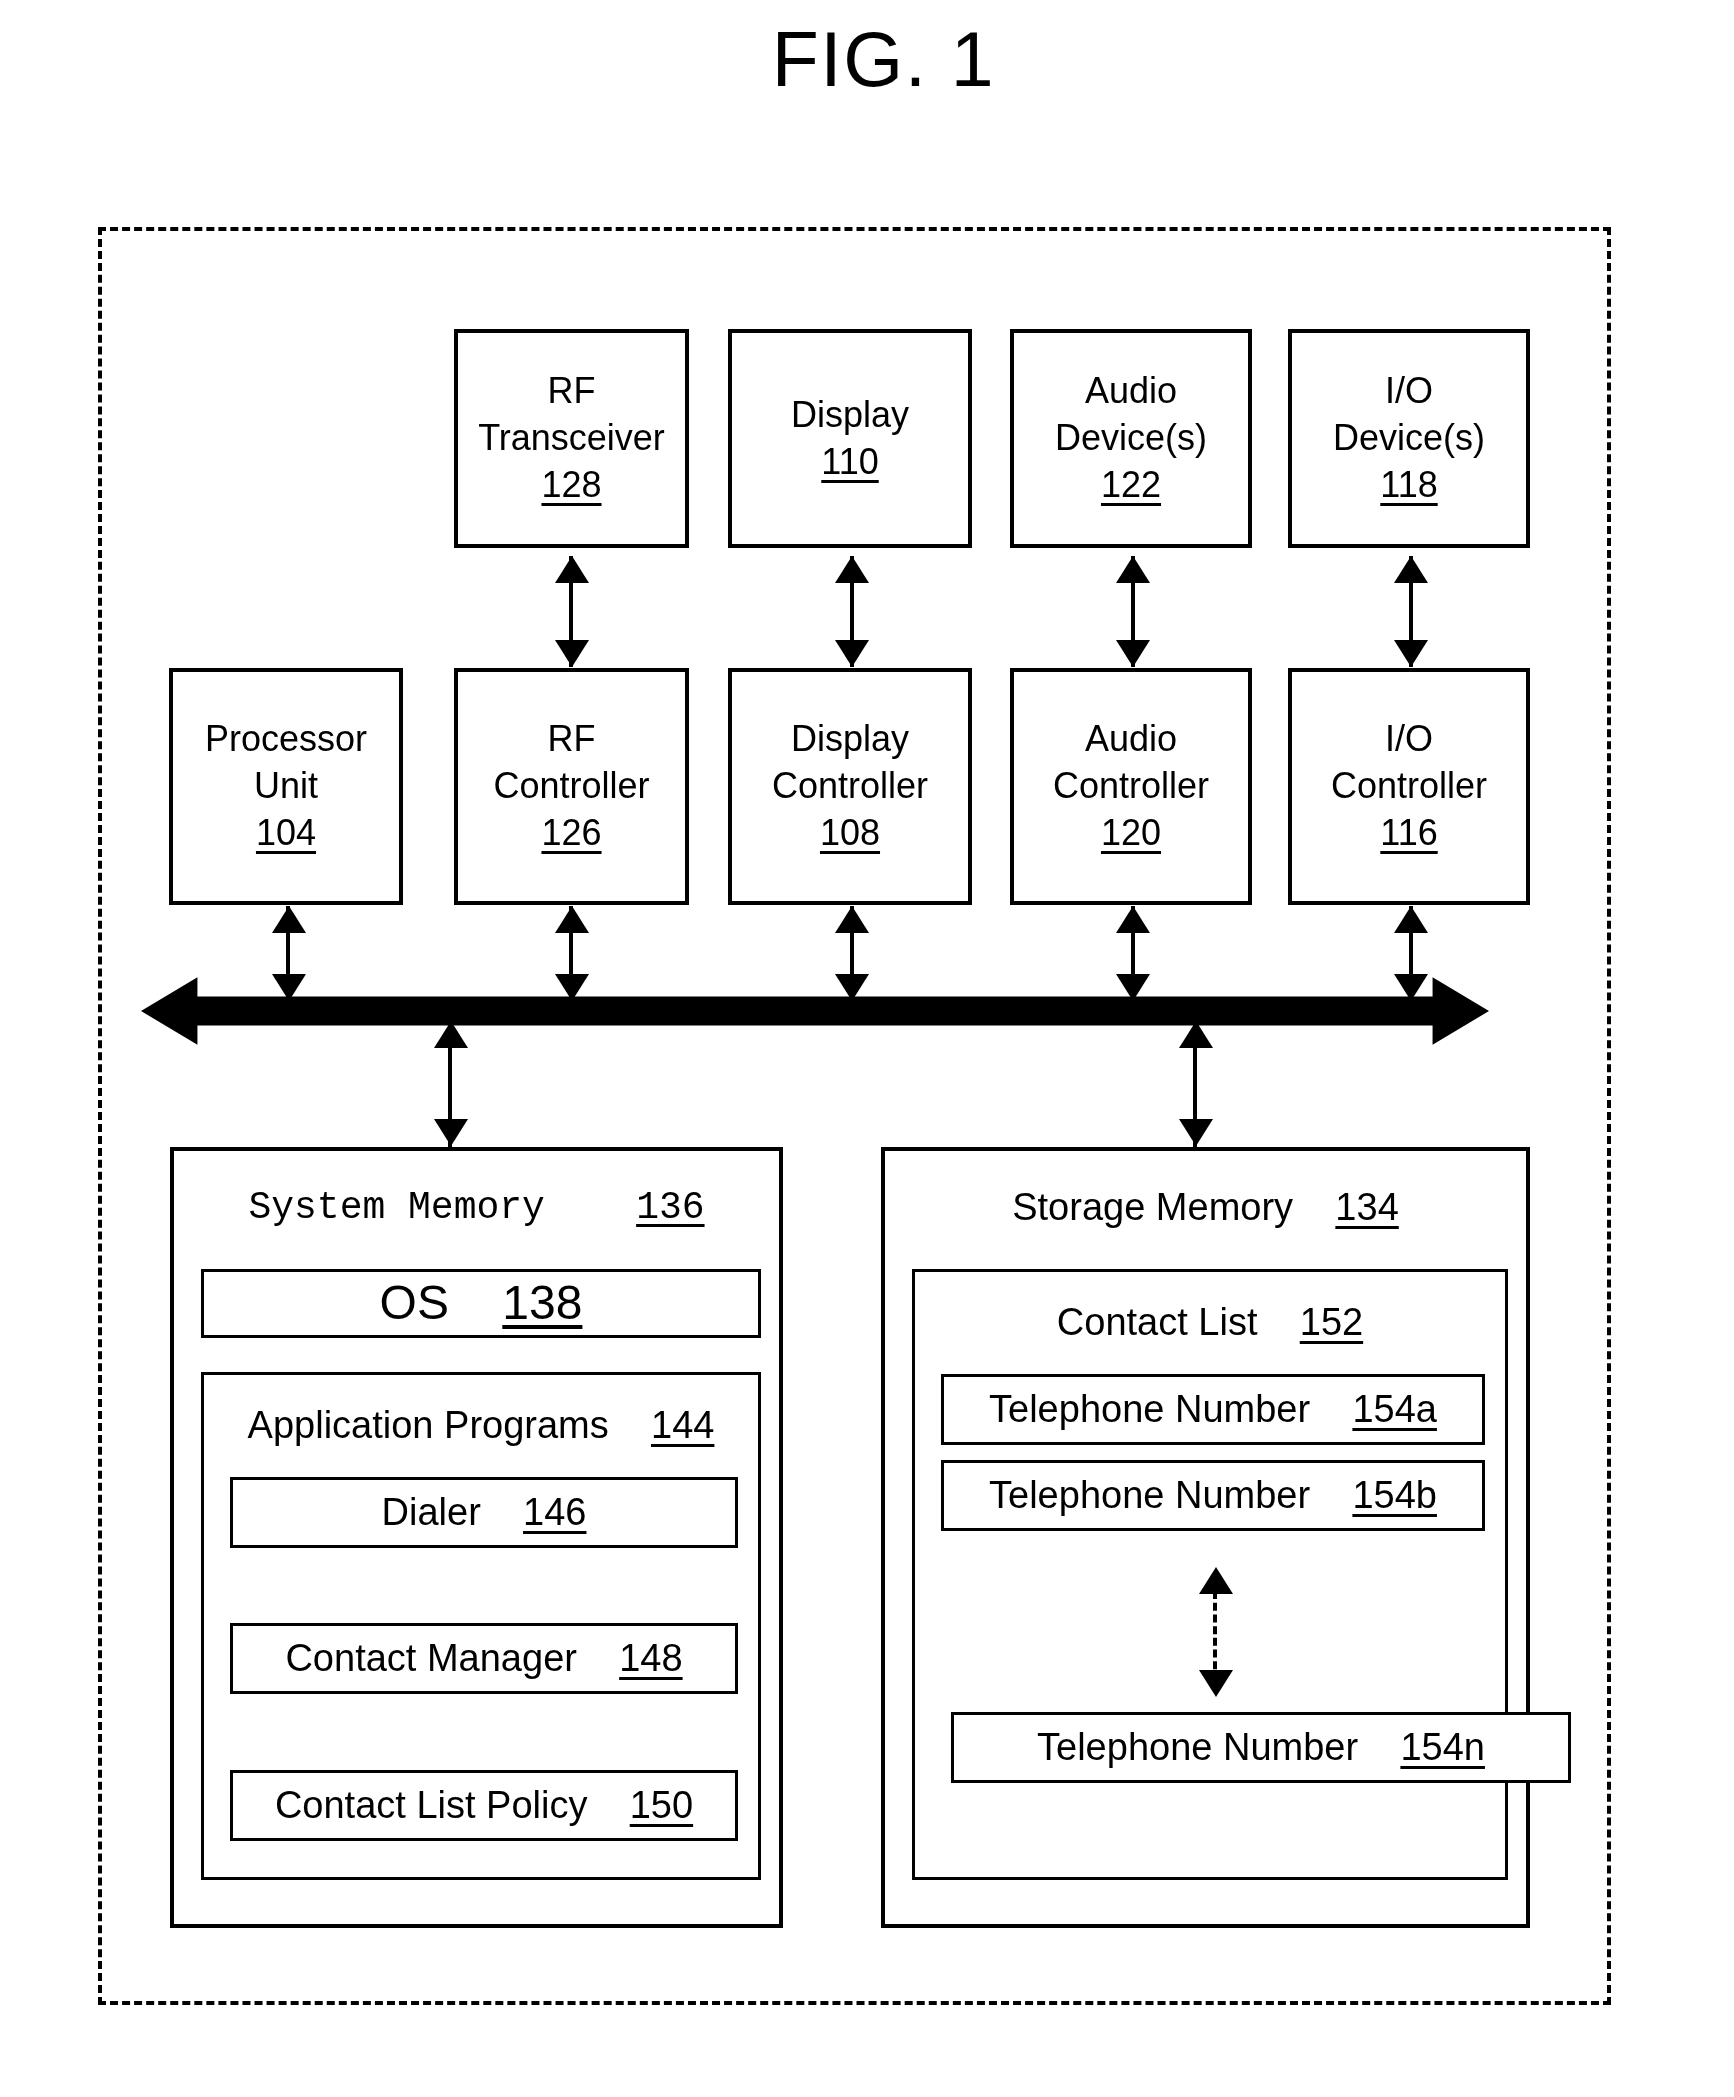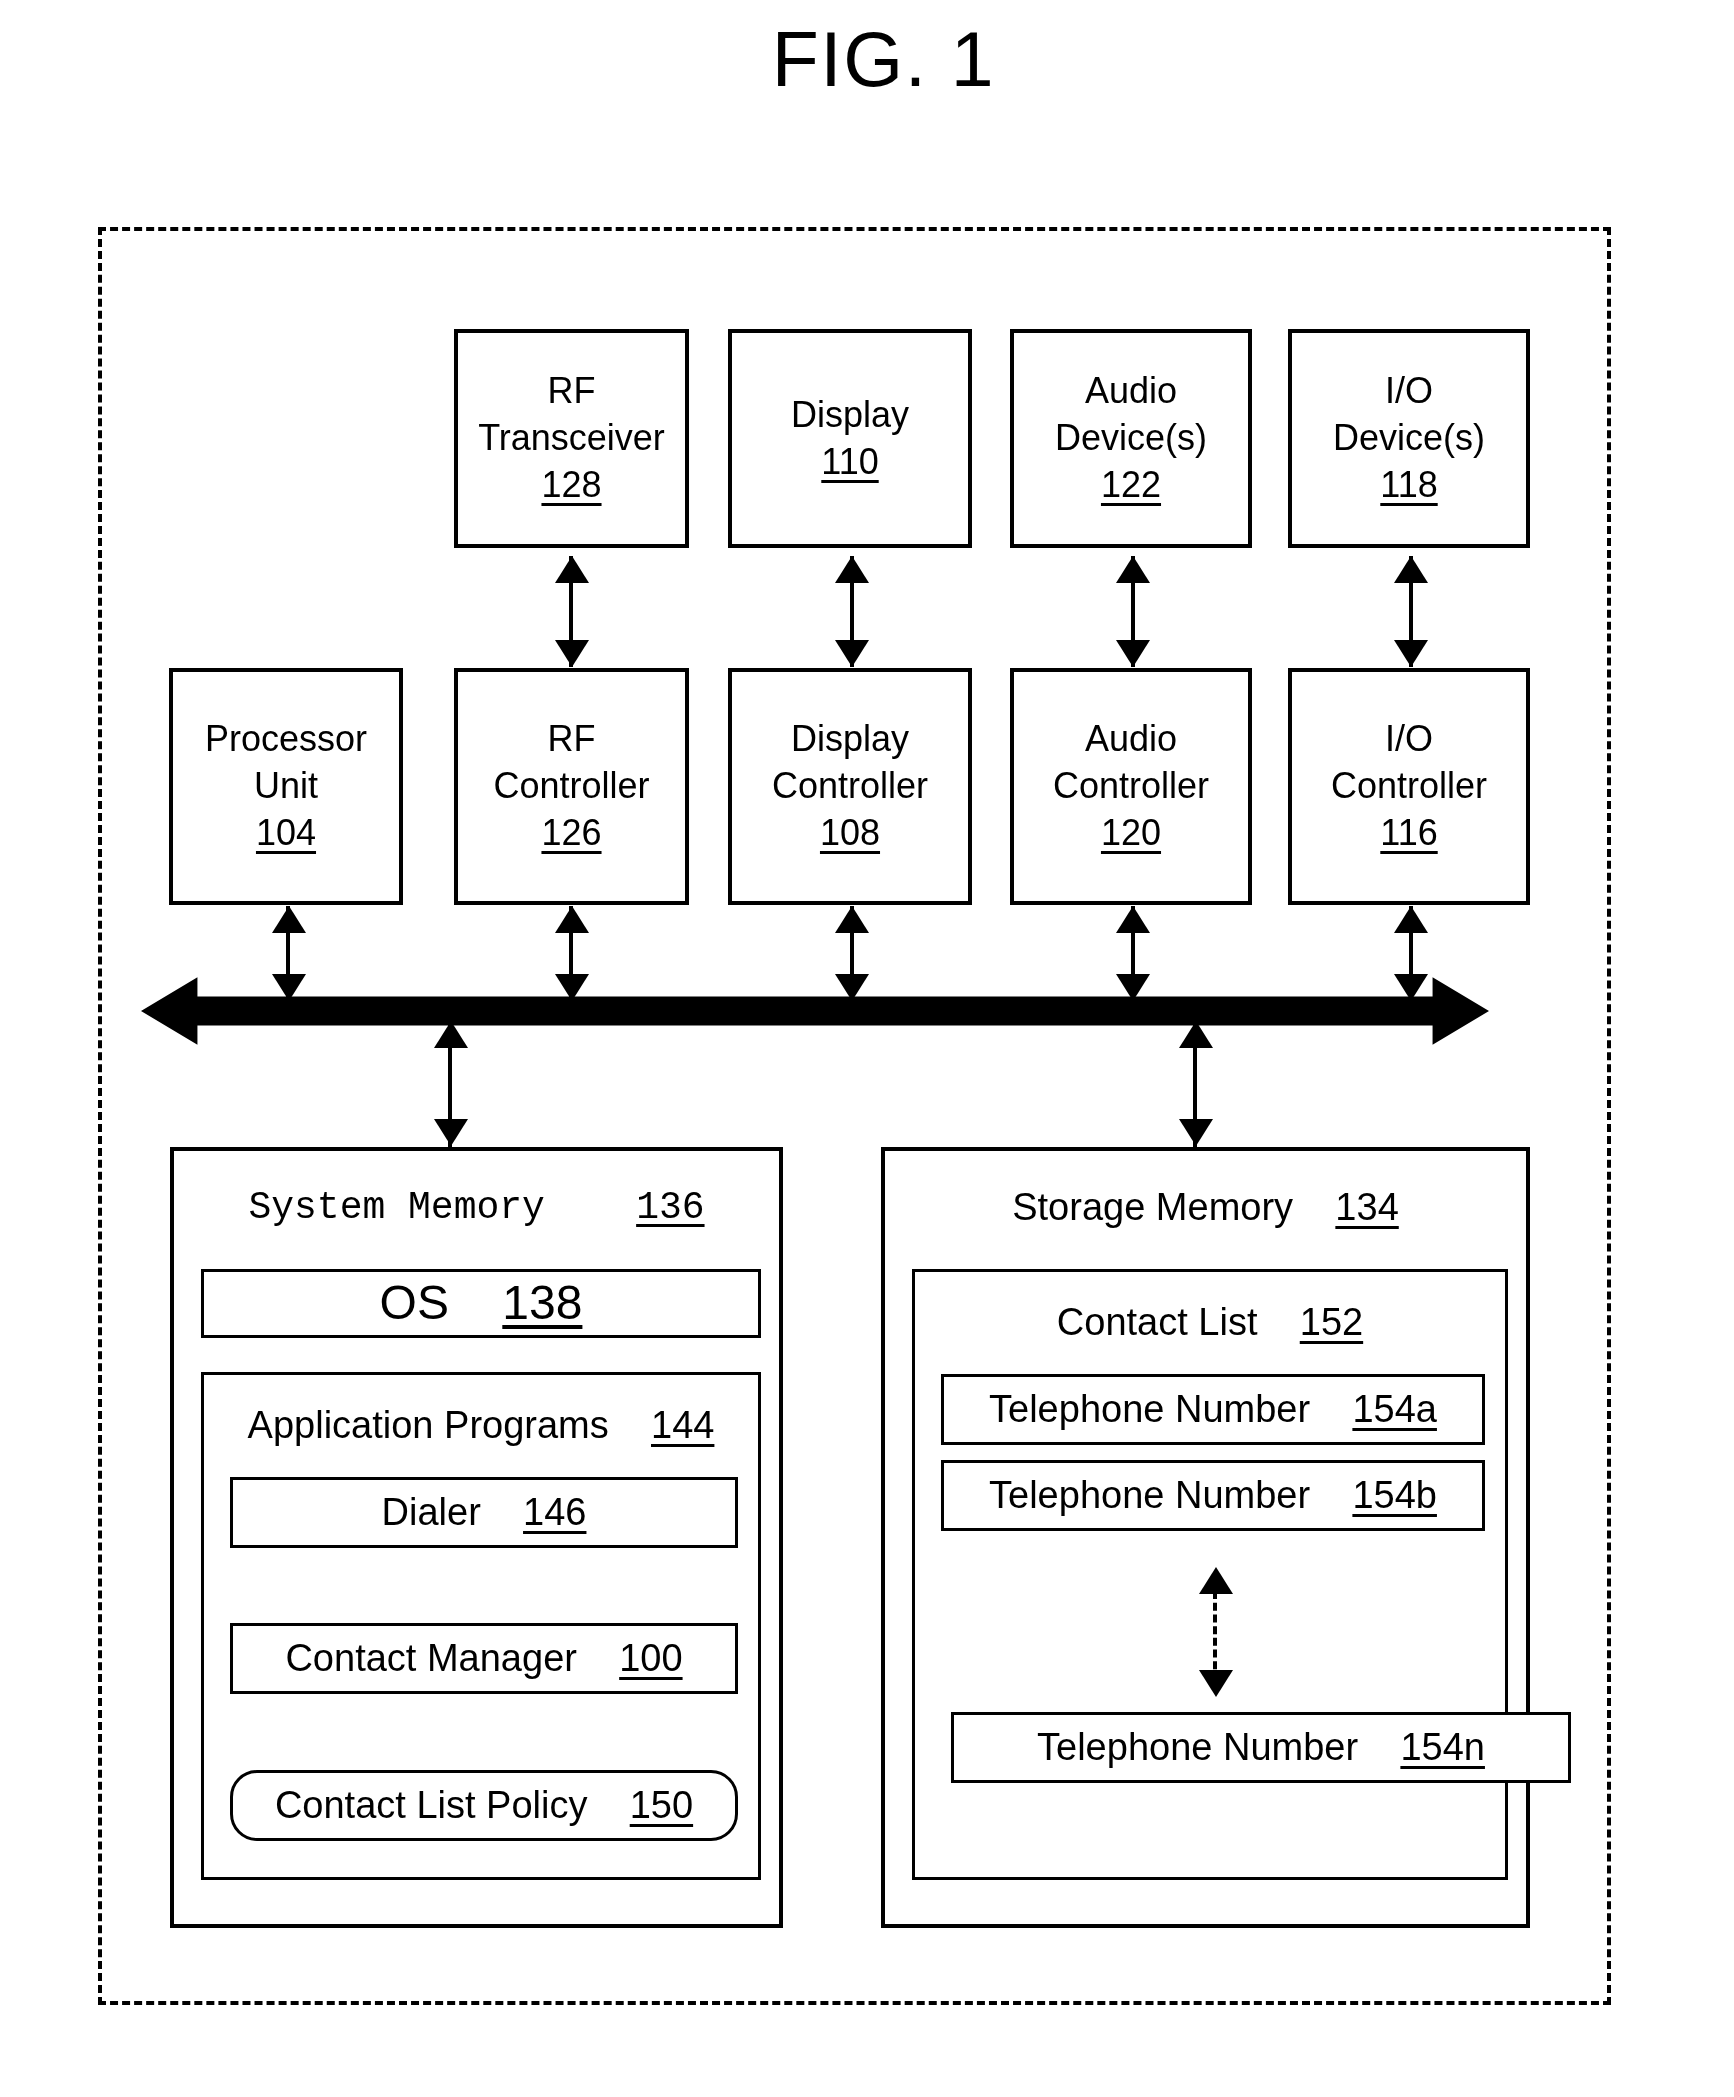--- a/index.html
+++ b/index.html
@@ -183,25 +183,25 @@
           <span>Dialer</span>
           <span>&nbsp;&nbsp;</span>
           <span class="num">146</span>
         </div>
       </div>
 
       <div class="box thin" style="left:26px;top:248px;width:508px;height:71px;font-size:38px;">
         <div>
           <span>Contact Manager</span>
           <span>&nbsp;&nbsp;</span>
-          <span class="num">100</span>
-        </div>
-      </div>
-
-      <div class="box thin" style="left:26px;top:395px;width:508px;height:71px;font-size:38px;border-radius:27px;">
+          <span class="num">148</span>
+        </div>
+      </div>
+
+      <div class="box thin" style="left:26px;top:395px;width:508px;height:71px;font-size:38px;">
         <div>
           <span>Contact List Policy</span>
           <span>&nbsp;&nbsp;</span>
           <span class="num">150</span>
         </div>
       </div>
     </div>
   </div>
 
   <div class="box" style="left:881px;top:1147px;width:649px;height:781px;display:block;">

